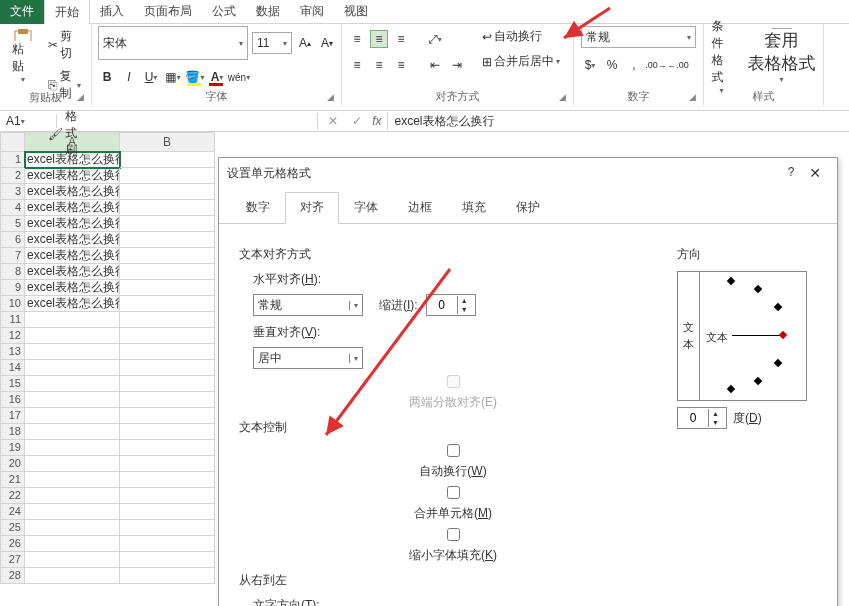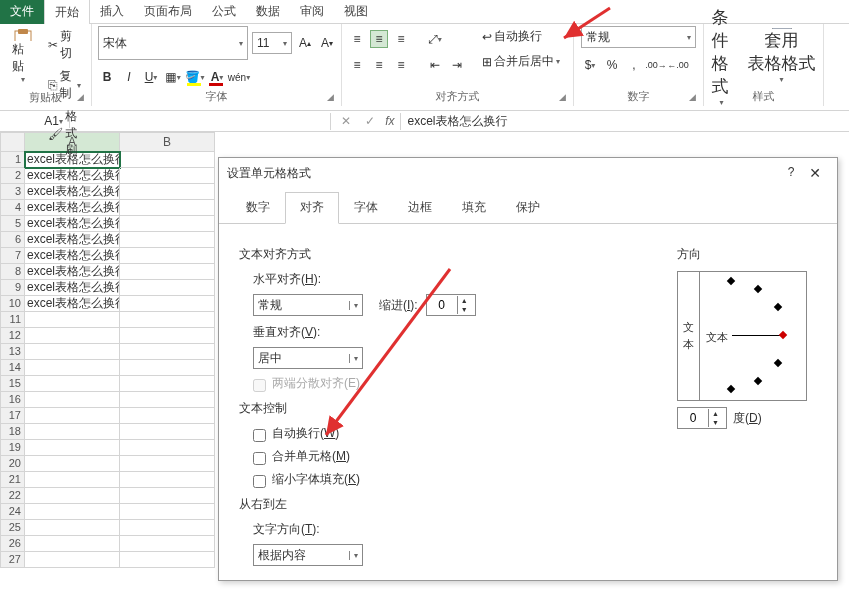--- a/index.html
+++ b/index.html
@@ -24,21 +24,21 @@
 .icon-row { display: flex; gap: 4px; margin-top: 4px; }
 .mini { width: 18px; height: 18px; display: inline-flex; align-items: center; justify-content: center; border: 1px solid transparent; cursor: pointer; font-size: 12px; }
 .dialog-launcher { position: absolute; right: 2px; bottom: 2px; width: 12px; height: 12px; font-size: 9px; color: #888; cursor: pointer; }
 .number-format { border: 1px solid #aaa; width: 115px; height: 22px; display: flex; align-items: center; justify-content: space-between; padding: 0 4px; background: #fff; }
 
 .arrow1 { position: absolute; left: 560px; top: 6px; pointer-events: none; }
 .arrow2 { position: absolute; left: 320px; top: 265px; pointer-events: none; z-index: 30; }
 
 
 .fbar-row { display: flex; align-items: center; border-top: 1px solid #d4d4d4; border-bottom: 1px solid #d4d4d4; height: 22px; margin-top: 4px; }
-.name-box { width: 70px; border-right: 1px solid #d4d4d4; padding: 0 6px; display: flex; align-items: center; justify-content: flex-end; }
+.name-box { width: 57px; border-right: 1px solid #d4d4d4; padding: 0 6px; display: flex; align-items: center; justify-content: flex-start; }
 .fx-area { display: flex; align-items: center; padding: 0 6px; gap: 6px; margin-left: 260px; border-left: 1px solid #d4d4d4; flex: 1; }
 .fx-icon { font-style: italic; color: #666; }
 .fbar-btn { color: #999; padding: 0 4px; }
 
 
 .sheet { display: flex; }
 .corner { width: 25px; height: 20px; background: #f0f0f0; border: 1px solid #d4d4d4; }
 .ch { width: 95px; height: 20px; background: #f0f0f0; border: 1px solid #d4d4d4; border-left: none; text-align: center; font-size: 12px; line-height: 18px; color: #555; }
 .ch-a { background: #d4e8d4; }
 .rh { width: 25px; height: 16px; background: #f0f0f0; border: 1px solid #d4d4d4; border-top: none; text-align: right; padding-right: 3px; font-size: 11px; color: #555; line-height: 15px; }
@@ -57,21 +57,21 @@
 .dlg-body { padding: 14px 20px; display: flex; gap: 24px; }
 .panel-left { flex: 1; }
 .panel-right { width: 140px; }
 .sect { font-size: 12px; margin: 8px 0 8px 0; }
 .field { margin: 6px 0 6px 14px; font-size: 12px; }
 .under { text-decoration: underline; }
 .sel { border: 1px solid #888; height: 22px; width: 110px; display: flex; align-items: center; justify-content: space-between; padding: 0 4px; background: #fff; }
 .spin { border: 1px solid #888; width: 50px; height: 22px; display: flex; align-items: center; }
 .spin input { border: none; width: 30px; text-align: center; font-size: 12px; outline: none; }
 .spin .spb { display: flex; flex-direction: column; font-size: 7px; line-height: 9px; border-left: 1px solid #888; width: 14px; text-align: center; }
-.cb { margin: 6px 0 6px 14px; display: flex; align-items: flex-end; gap: 6px; font-size: 12px; }
+.cb { margin: 6px 0 6px 14px; display: flex; align-items: center; gap: 6px; font-size: 12px; flex-direction: column; }
 .cb input { width: 13px; height: 13px; }
 .disabled { color: #aaa; }
 .orient-box { border: 1px solid #888; height: 130px; width: 130px; position: relative; margin-bottom: 6px; display: flex; }
 .orient-v { width: 22px; border-right: 1px solid #888; display: flex; flex-direction: column; align-items: center; justify-content: center; font-size: 11px; gap: 2px; }
 .orient-main { flex: 1; position: relative; }
 .orient-main .lbl { position: absolute; left: 6px; top: 58px; font-size: 11px; }
 .diamond { width: 6px; height: 6px; background: #000; transform: rotate(45deg); position: absolute; }
 .diamond.red { background: #c00; }
 .line { position: absolute; height: 1px; background: #000; }
 .indent-row { display: flex; align-items: center; gap: 16px; margin: 2px 0 8px 14px; }
@@ -213,21 +213,21 @@
     <div class="group-label">数字</div>
     <div class="dialog-launcher">◢</div>
   </div>
 
   <div class="group" style="width:120px">
     <div class="group-body">
       <div class="big-btn">
         <svg width="20" height="20">
             <rect width="20" height="20" fill="#e8c0c0" stroke="#888"></rect>
           </svg>
-        <span style="font-size:17px">条件格式</span>
+        <span style="font-size:12px">条件格式</span>
           <span class="dd">▾</span>
       </div>
       <div class="big-btn">
         <svg width="20" height="20">
             <rect width="20" height="20" fill="#c0d0e8" stroke="#888"></rect>
           </svg>
         <span style="font-size:17px;white-space:pre;text-align:center">套用
 表格格式</span>
           <span class="dd">▾</span>
       </div>
@@ -386,20 +386,25 @@
           <div class="cell"></div>
           <div class="cell"></div>
         </div>
         <div class="row">
           <div class="rh">26</div>
           <div class="cell"></div>
           <div class="cell"></div>
         </div>
         <div class="row">
           <div class="rh">27</div>
+          <div class="cell"></div>
+          <div class="cell"></div>
+        </div>
+        <div class="row">
+          <div class="rh">28</div>
           <div class="cell"></div>
           <div class="cell"></div>
         </div>
       </div>
   </div>
 </div>
 
 <div class="dlg">
   <div class="dlg-title">
     <span>设置单元格格式</span>

